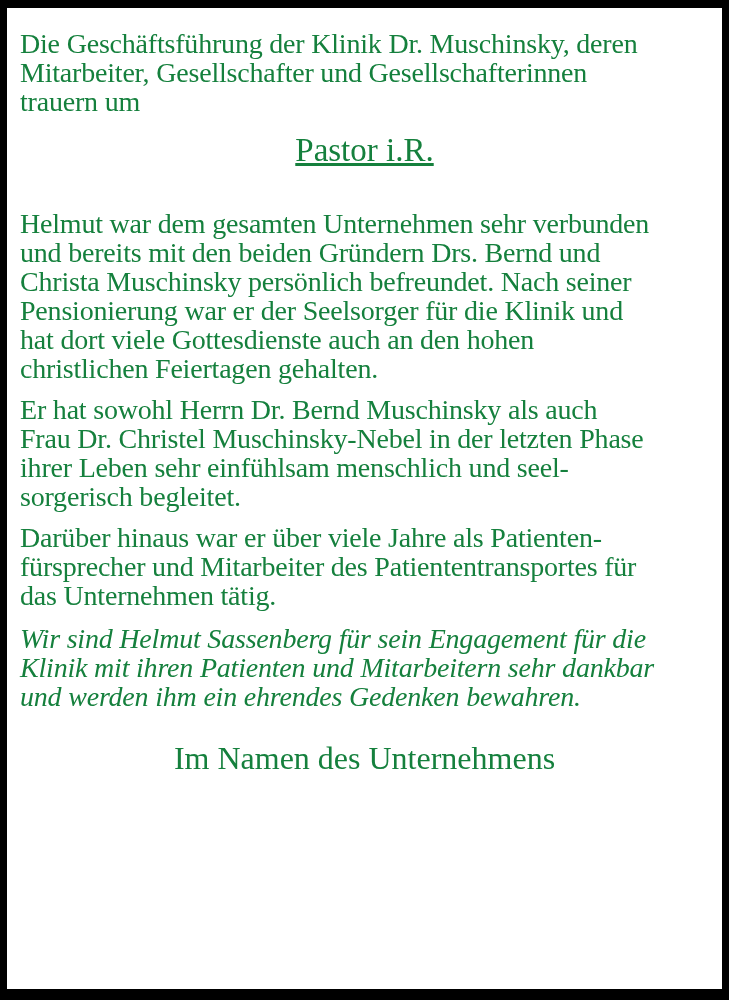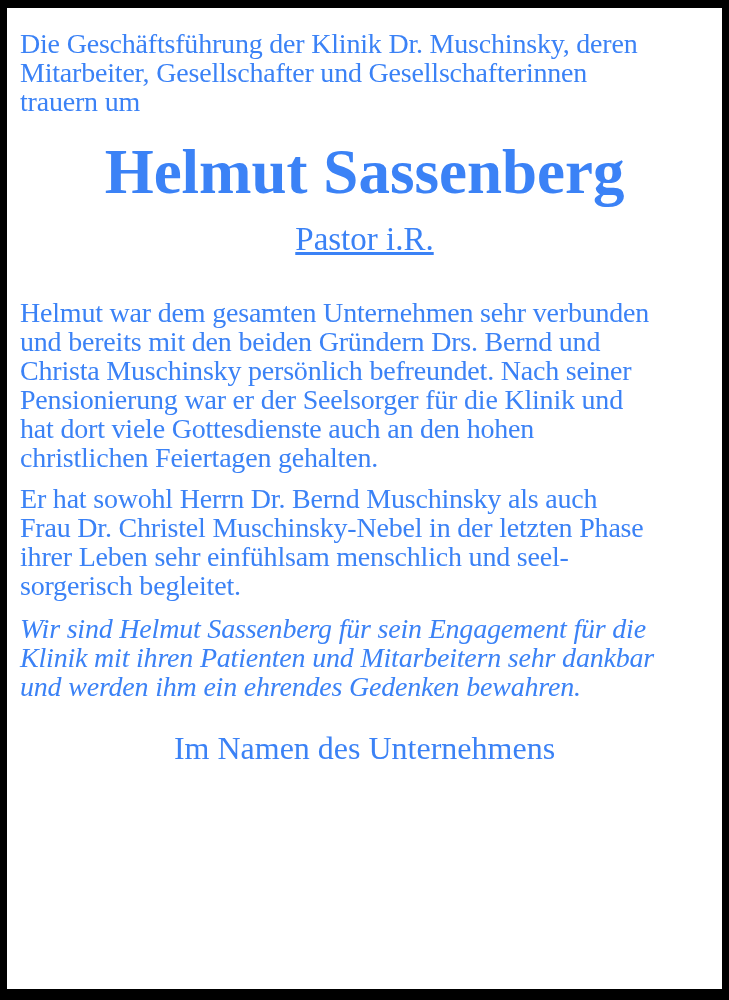--- a/index.html
+++ b/index.html
@@ -10,21 +10,21 @@
     position: relative;
     overflow: hidden;
   }
   .notice {
     position: absolute;
     left: 7px;
     top: 8px;
     right: 7px;
     bottom: 11px;
     background: #ffffff;
-    color: #3b82f6;
+    color: #15803d;
     font-family: "Liberation Serif", "DejaVu Serif", serif;
   }
   .content {
     padding: 21px 13px 0 13px;
   }
   .intro {
     margin: 0;
     font-size: 28px;
     line-height: 29px;
     white-space: pre-line;
@@ -77,36 +77,38 @@
 </style>
 </head>
 <body>
 
 <div class="notice">
   <div class="content">
     <p class="intro">Die Geschäftsführung der Klinik Dr. Muschinsky, deren
 Mitarbeiter, Gesellschafter und Gesellschafterinnen
 trauern um</p>
 
-    <h1 class="deceased-name">Helmut Sassenberg</h1>
 
     <div class="deceased-title">Pastor i.R.</div>
 
     <p class="body-para first">Helmut war dem gesamten Unternehmen sehr verbunden
 und bereits mit den beiden Gründern Drs. Bernd und
 Christa Muschinsky persönlich befreundet. Nach seiner
 Pensionierung war er der Seelsorger für die Klinik und
 hat dort viele Gottesdienste auch an den hohen
 christlichen Feiertagen gehalten.</p>
 
     <p class="body-para">Er hat sowohl Herrn Dr. Bernd Muschinsky als auch
 Frau Dr. Christel Muschinsky-Nebel in der letzten Phase
 ihrer Leben sehr einfühlsam menschlich und seel-
 sorgerisch begleitet.</p>
 
+    <p class="body-para">Darüber hinaus war er über viele Jahre als Patienten-
+fürsprecher und Mitarbeiter des Patiententransportes für
+das Unternehmen tätig.</p>
 
     <p class="body-para gap-lg">Wir sind Helmut Sassenberg für sein Engagement für die
 Klinik mit ihren Patienten und Mitarbeitern sehr dankbar
 und werden ihm ein ehrendes Gedenken bewahren.</p>
 
 
     <div class="closing">Im Namen des Unternehmens</div>
 
 
   </div>

